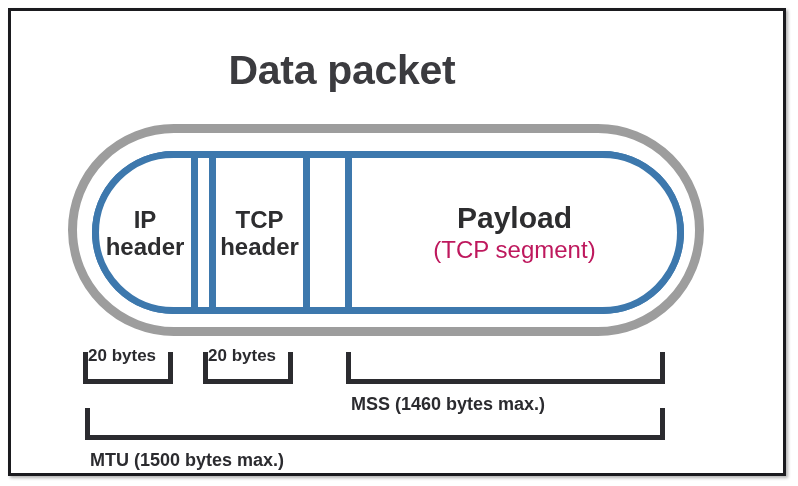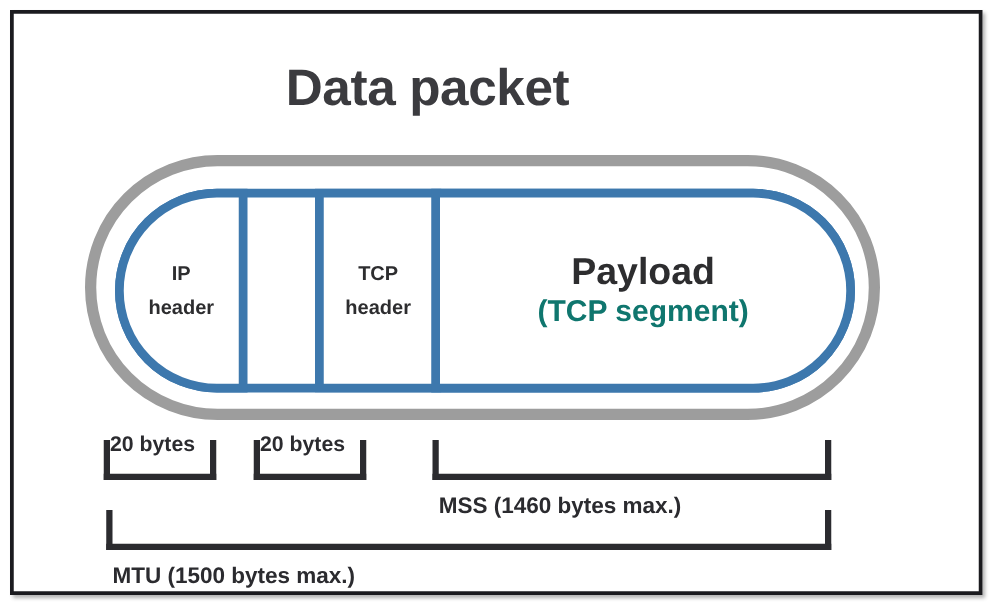--- a/index.html
+++ b/index.html
@@ -104,47 +104,46 @@
     width: 106px;
     height: 163px;
     border-top-left-radius: 82px;
     border-bottom-left-radius: 82px;
   }
   .seg.tcp {
     left: 209px;
     top: 151px;
     width: 101px;
     height: 163px;
-    margin-left: 43px;
   }
   .seg.payload {
     left: 345px;
     top: 151px;
     width: 339px;
     height: 163px;
     border-top-right-radius: 82px;
     border-bottom-right-radius: 82px;
   }
 
   .seg-line {
-    font-size: 16px;
+    font-size: 24px;
     font-weight: bold;
     line-height: 27px;
     white-space: nowrap;
   }
   .seg.payload .seg-line {
     font-size: 30px;
     line-height: 34px;
   }
   .seg-sub {
     font-size: 24px;
-    font-weight: bold;
+    font-weight: normal;
     line-height: 30px;
     white-space: nowrap;
-    color: #0f766e;
+    color: #be185d;
   }
 
   
   .bracket {
     position: absolute;
     box-sizing: border-box;
     border-left: 5px solid #2b2b2f;
     border-right: 5px solid #2b2b2f;
     border-bottom: 5px solid #2b2b2f;
     height: 32px;

